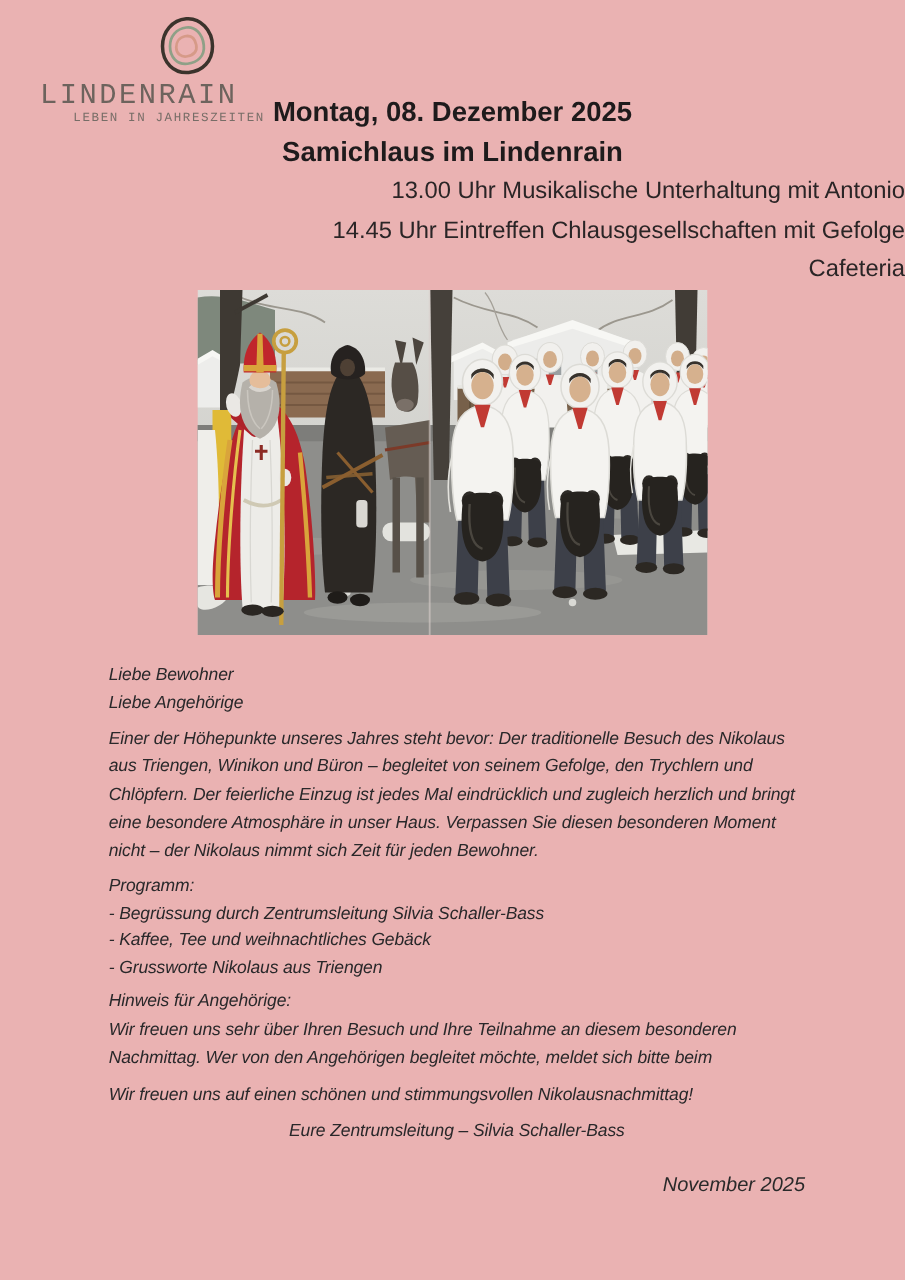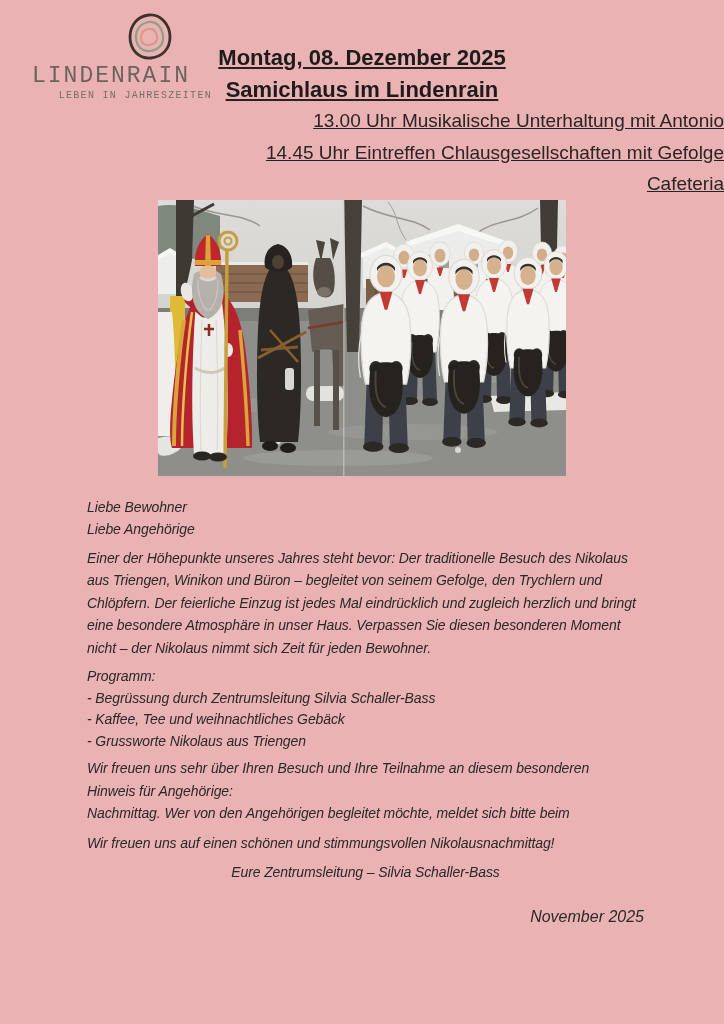--- a/index.html
+++ b/index.html
@@ -11,21 +11,21 @@
     font-family:"Liberation Sans",sans-serif;
     color:#262123;
     overflow:hidden;
   }
   
   .logo{position:absolute;left:32px;top:12px;width:180px;font-family:Liberation Mono, monospace;}
   .logo-mark{display:block;margin-left:95px;width:46px;height:50px;}
   .logo-name{font-size:23px;letter-spacing:2px;color:#6D635D;line-height:26px;margin-top:1px;white-space:nowrap;}
   .logo-tagline{font-size:10px;letter-spacing:1.3px;color:#776D67;text-align:right;margin-top:1px;white-space:nowrap;}
   
-  .titles{padding-top:42px;text-align:center;text-decoration:underline;}
+  .titles{padding-top:74px;text-align:center;}
   .t-bold{font-size:22px;font-weight:700;line-height:31.5px;color:#1E1B1C;}
   .t-reg{font-size:19px;font-weight:400;line-height:31.5px;color:#2A2526;text-align:right;}
   
   .photo-wrap{margin-left:158px;width:408px;height:276px;}
   .photo-wrap svg{display:block;}
   
   .content{margin:20px 0 0 87px;width:557px;font-size:14px;line-height:22.5px;letter-spacing:-0.1px;color:#29282a;font-style:italic;}
   .salutation div{white-space:nowrap;}
   .para{margin-top:6px;}
   .para div{white-space:nowrap;}
@@ -239,22 +239,22 @@
     <div class="program">
       <div>Programm:</div>
       <div class="program-list">
         <div>- Begrüssung durch Zentrumsleitung Silvia Schaller-Bass</div>
         <div>- Kaffee, Tee und weihnachtliches Gebäck</div>
         <div>- Grussworte Nikolaus aus Triengen</div>
       </div>
     </div>
 
     <div class="note">
+      <div>Hinweis für Angehörige:</div>
       <div>Wir freuen uns sehr über Ihren Besuch und Ihre Teilnahme an diesem besonderen</div>
-      <div>Hinweis für Angehörige:</div>
       <div>Nachmittag. Wer von den Angehörigen begleitet möchte, meldet sich bitte beim</div>
     </div>
 
     <div class="closing">Wir freuen uns auf einen schönen und stimmungsvollen Nikolausnachmittag!</div>
 
     <div class="signature">Eure Zentrumsleitung – Silvia Schaller-Bass</div>
 
     <div class="footer">November 2025</div>
   </div>
 

